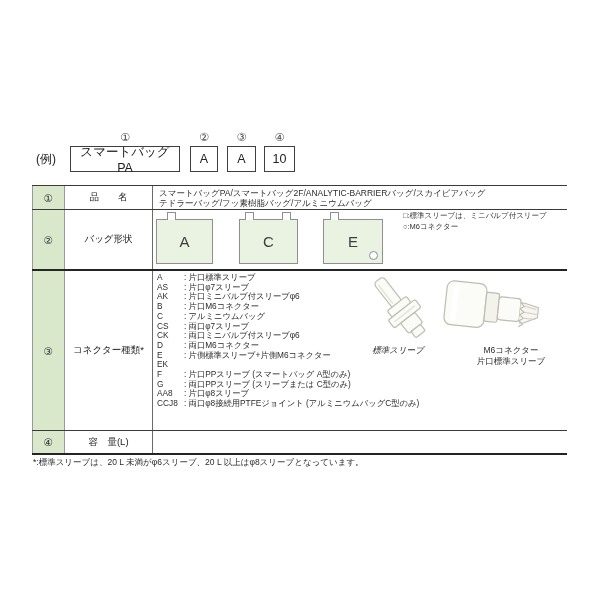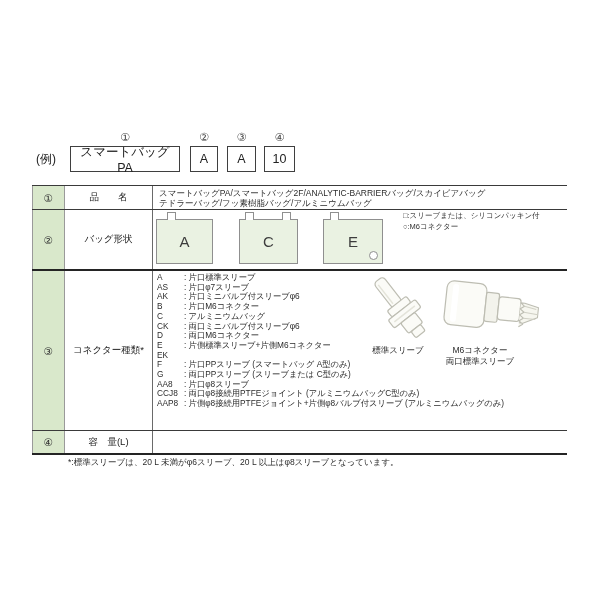--- a/index.html
+++ b/index.html
@@ -60,25 +60,25 @@
   .conn-list { position:absolute; left:4px; top:2px; line-height:9.7px; font-size:8.3px; white-space:nowrap; }
   .conn-item { display:flex; }
   .conn-code { width:27px; flex:none; }
   .conn-desc { flex:none; }
 
   
   .fit-img { position:absolute; }
   .fit-sleeve { left:214px; top:2px; }
   .fit-m6 { left:288px; top:4px; }
   .fit-caption { position:absolute; text-align:center; font-size:8.5px; color:#2b2b2b; line-height:11px; }
-  .cap-sleeve { left:195px; top:74px; width:100px; }
-  .cap-m6 { left:277px; top:74px; width:100px; }
-
-  
-  .footnote { position:absolute; left:33px; top:457px; font-size:8.5px; color:#2b2b2b; white-space:nowrap;margin-left:35px; }
+  .cap-sleeve { left:195px; top:74px; width:100px;font-style:italic; }
+  .cap-m6 { left:308px; top:74px; width:100px; }
+
+  
+  .footnote { position:absolute; left:33px; top:457px; font-size:8.5px; color:#2b2b2b; white-space:nowrap; }
 </style>
 </head>
 <body>
 
 <div class="page">
 
   <span class="ex-label">(例)</span>
 
   <div class="ex-item ex-item1">
     <span class="ex-num">①</span>
@@ -122,21 +122,21 @@
           <span class="tab tab-c1"></span>
           <span class="tab tab-c2"></span>
           <span>C</span>
         </div>
         <div class="bag bag-e">
           <span class="tab tab-e1"></span>
           <span class="m6circle"></span>
           <span>E</span>
         </div>
         <div class="bag-legend">
-          <div>□:スリーブまたは、シリコンパッキン付</div>
+          <div>□:標準スリーブは、ミニバルブ付スリーブ</div>
           <div>○:M6コネクター</div>
         </div>
       </div>
     </div>
 
     <div class="t-row t-row3">
       <div class="c-num">③</div>
       <div class="c-head">コネクター種類*</div>
       <div class="c-body">
         <div class="conn-list">
@@ -154,20 +154,24 @@
             </div>
           <div class="conn-item">
               <span class="conn-code">B</span>
               <span class="conn-desc">: 片口M6コネクター</span>
             </div>
           <div class="conn-item">
               <span class="conn-code">C</span>
               <span class="conn-desc">: アルミニウムバッグ</span>
             </div>
           <div class="conn-item">
+              <span class="conn-code">CS</span>
+              <span class="conn-desc">: 両口φ7スリーブ</span>
+            </div>
+          <div class="conn-item">
               <span class="conn-code">CK</span>
               <span class="conn-desc">: 両口ミニバルブ付スリーブφ6</span>
             </div>
           <div class="conn-item">
               <span class="conn-code">D</span>
               <span class="conn-desc">: 両口M6コネクター</span>
             </div>
           <div class="conn-item">
               <span class="conn-code">E</span>
               <span class="conn-desc">: 片側標準スリーブ+片側M6コネクター</span>
@@ -183,24 +187,20 @@
               <span class="conn-code">G</span>
               <span class="conn-desc">: 両口PPスリーブ (スリーブまたは C型のみ)</span>
             </div>
           <div class="conn-item">
               <span class="conn-code">AA8</span>
               <span class="conn-desc">: 片口φ8スリーブ</span>
             </div>
           <div class="conn-item">
               <span class="conn-code">CCJ8</span>
               <span class="conn-desc">: 両口φ8接続用PTFEジョイント (アルミニウムバッグC型のみ)</span>
-            </div>
-          <div class="conn-item">
-              <span class="conn-code">AAP8</span>
-              <span class="conn-desc">: 片側φ8接続用PTFEジョイント+片側φ8バルブ付スリーブ (アルミニウムバッグのみ)</span>
             </div>
         </div>
 
         <svg class="fit-img fit-sleeve" width="74" height="72" viewBox="0 0 74 72">
           <g transform="rotate(-38 37 40)" fill="#fbfbf7" stroke="#bdbdb2" stroke-width="1.2">
             <rect x="31" y="-2" width="12" height="32" rx="4"></rect>
             <rect x="25" y="28" width="24" height="8" rx="2"></rect>
             <rect x="20" y="36" width="34" height="10" rx="2"></rect>
             <rect x="28" y="46" width="18" height="13" rx="2"></rect>
             <rect x="31" y="59" width="12" height="8" rx="2"></rect>
@@ -220,21 +220,21 @@
             <path d="M79 25 l4 3 -4 3 4 3 -4 3 4 3 -4 3 4 3 -4 3 M79 25 h4 l14 3 v10 l-14 7 h-4" fill="#f6f6ef" stroke="#bdbdb2" stroke-width="1.1" stroke-linejoin="round"></path>
             <line x1="83" y1="28" x2="95" y2="30" stroke="#cfcfc4" stroke-width="1"></line>
             <line x1="83" y1="34" x2="97" y2="35" stroke="#cfcfc4" stroke-width="1"></line>
             <line x1="83" y1="40" x2="95" y2="40" stroke="#cfcfc4" stroke-width="1"></line>
           </g>
         </svg>
 
         <div class="fit-caption cap-sleeve">標準スリーブ</div>
         <div class="fit-caption cap-m6">
           <div>M6コネクター</div>
-          <div>両口標準スリーブ</div>
+          <div>片口標準スリーブ</div>
         </div>
       </div>
     </div>
 
     <div class="t-row t-row4">
       <div class="c-num">④</div>
       <div class="c-head">容　量(L)</div>
     </div>
 
   </div>

